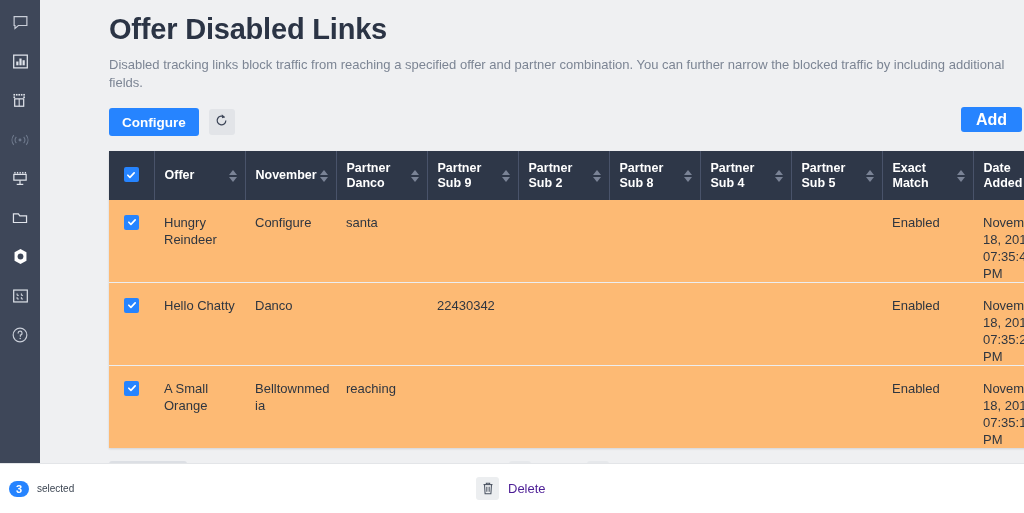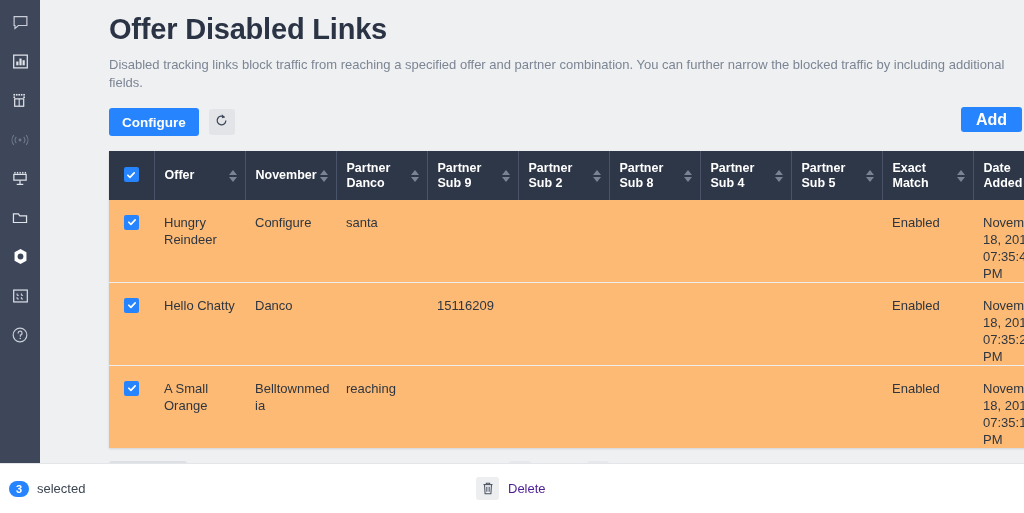--- a/index.html
+++ b/index.html
@@ -165,21 +165,21 @@
   }
   .sel-badge {
     margin-left: 9px;
     background: #2684ff; color: #fff;
     border-radius: 9px;
     min-width: 20px; height: 16px;
     font-size: 11px; font-weight: bold;
     display: inline-flex; align-items: center; justify-content: center;
     padding: 0 6px;
   }
-  .sel-text { font-size: 13px; color: #3c4552; margin-left: 8px; }
+  .sel-text { font-size: 10px; color: #3c4552; margin-left: 8px; }
   .delete-group {
     position: absolute; left: 476px;
     display: flex; align-items: center; gap: 9px;
     cursor: pointer;
   }
   .trash-btn {
     width: 23px; height: 23px; border-radius: 3px;
     background: #eceef0;
     display: flex; align-items: center; justify-content: center;
   }
@@ -448,21 +448,21 @@
             <td class="col-check">
               <span class="cb">
                 <svg width="10" height="10" viewBox="0 0 12 12" fill="none" stroke="#fff" stroke-width="2" stroke-linecap="round" stroke-linejoin="round">
                     <path d="M2.2 6.3 4.7 8.8 9.8 3.4"></path>
                   </svg>
               </span>
             </td>
             <td>Hello Chatty</td>
             <td>Danco</td>
             <td></td>
-            <td>15116209</td>
+            <td>22430342</td>
             <td></td>
             <td></td>
             <td></td>
             <td></td>
             <td>Enabled</td>
             <td>November 18, 2019 07:35:29 PM</td>
           </tr>
           <tr>
             <td class="col-check">
               <span class="cb">

